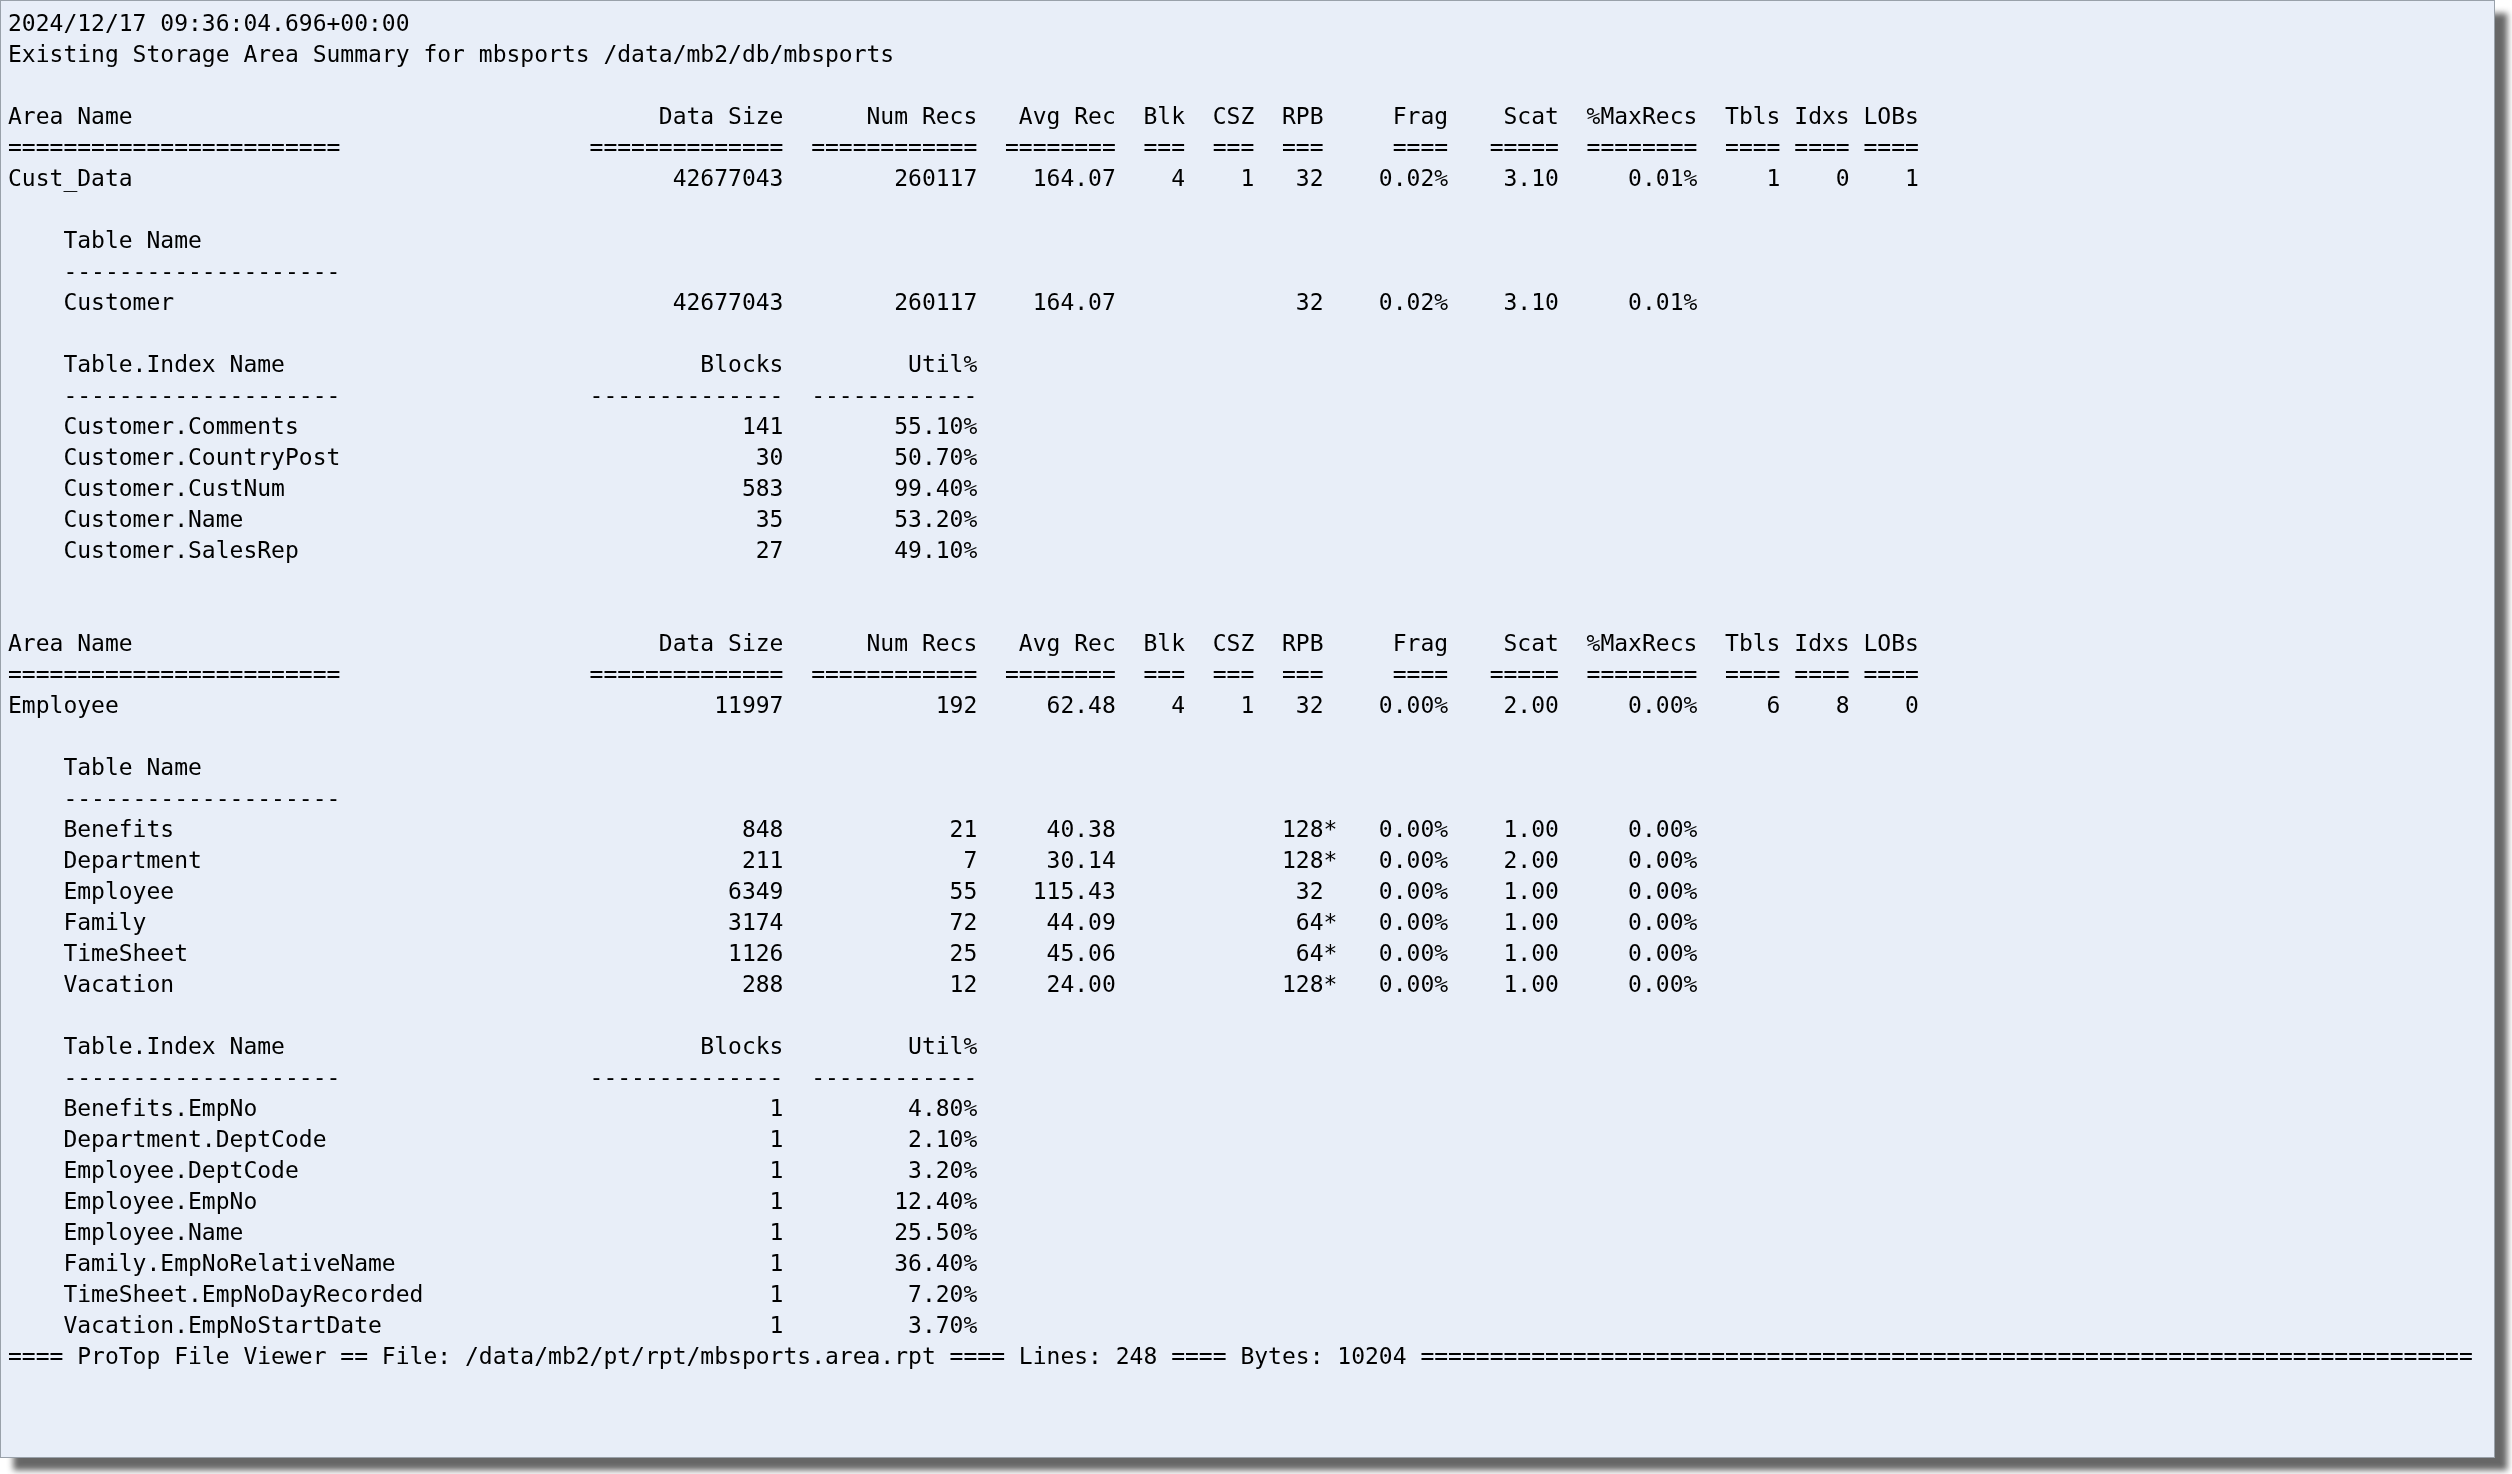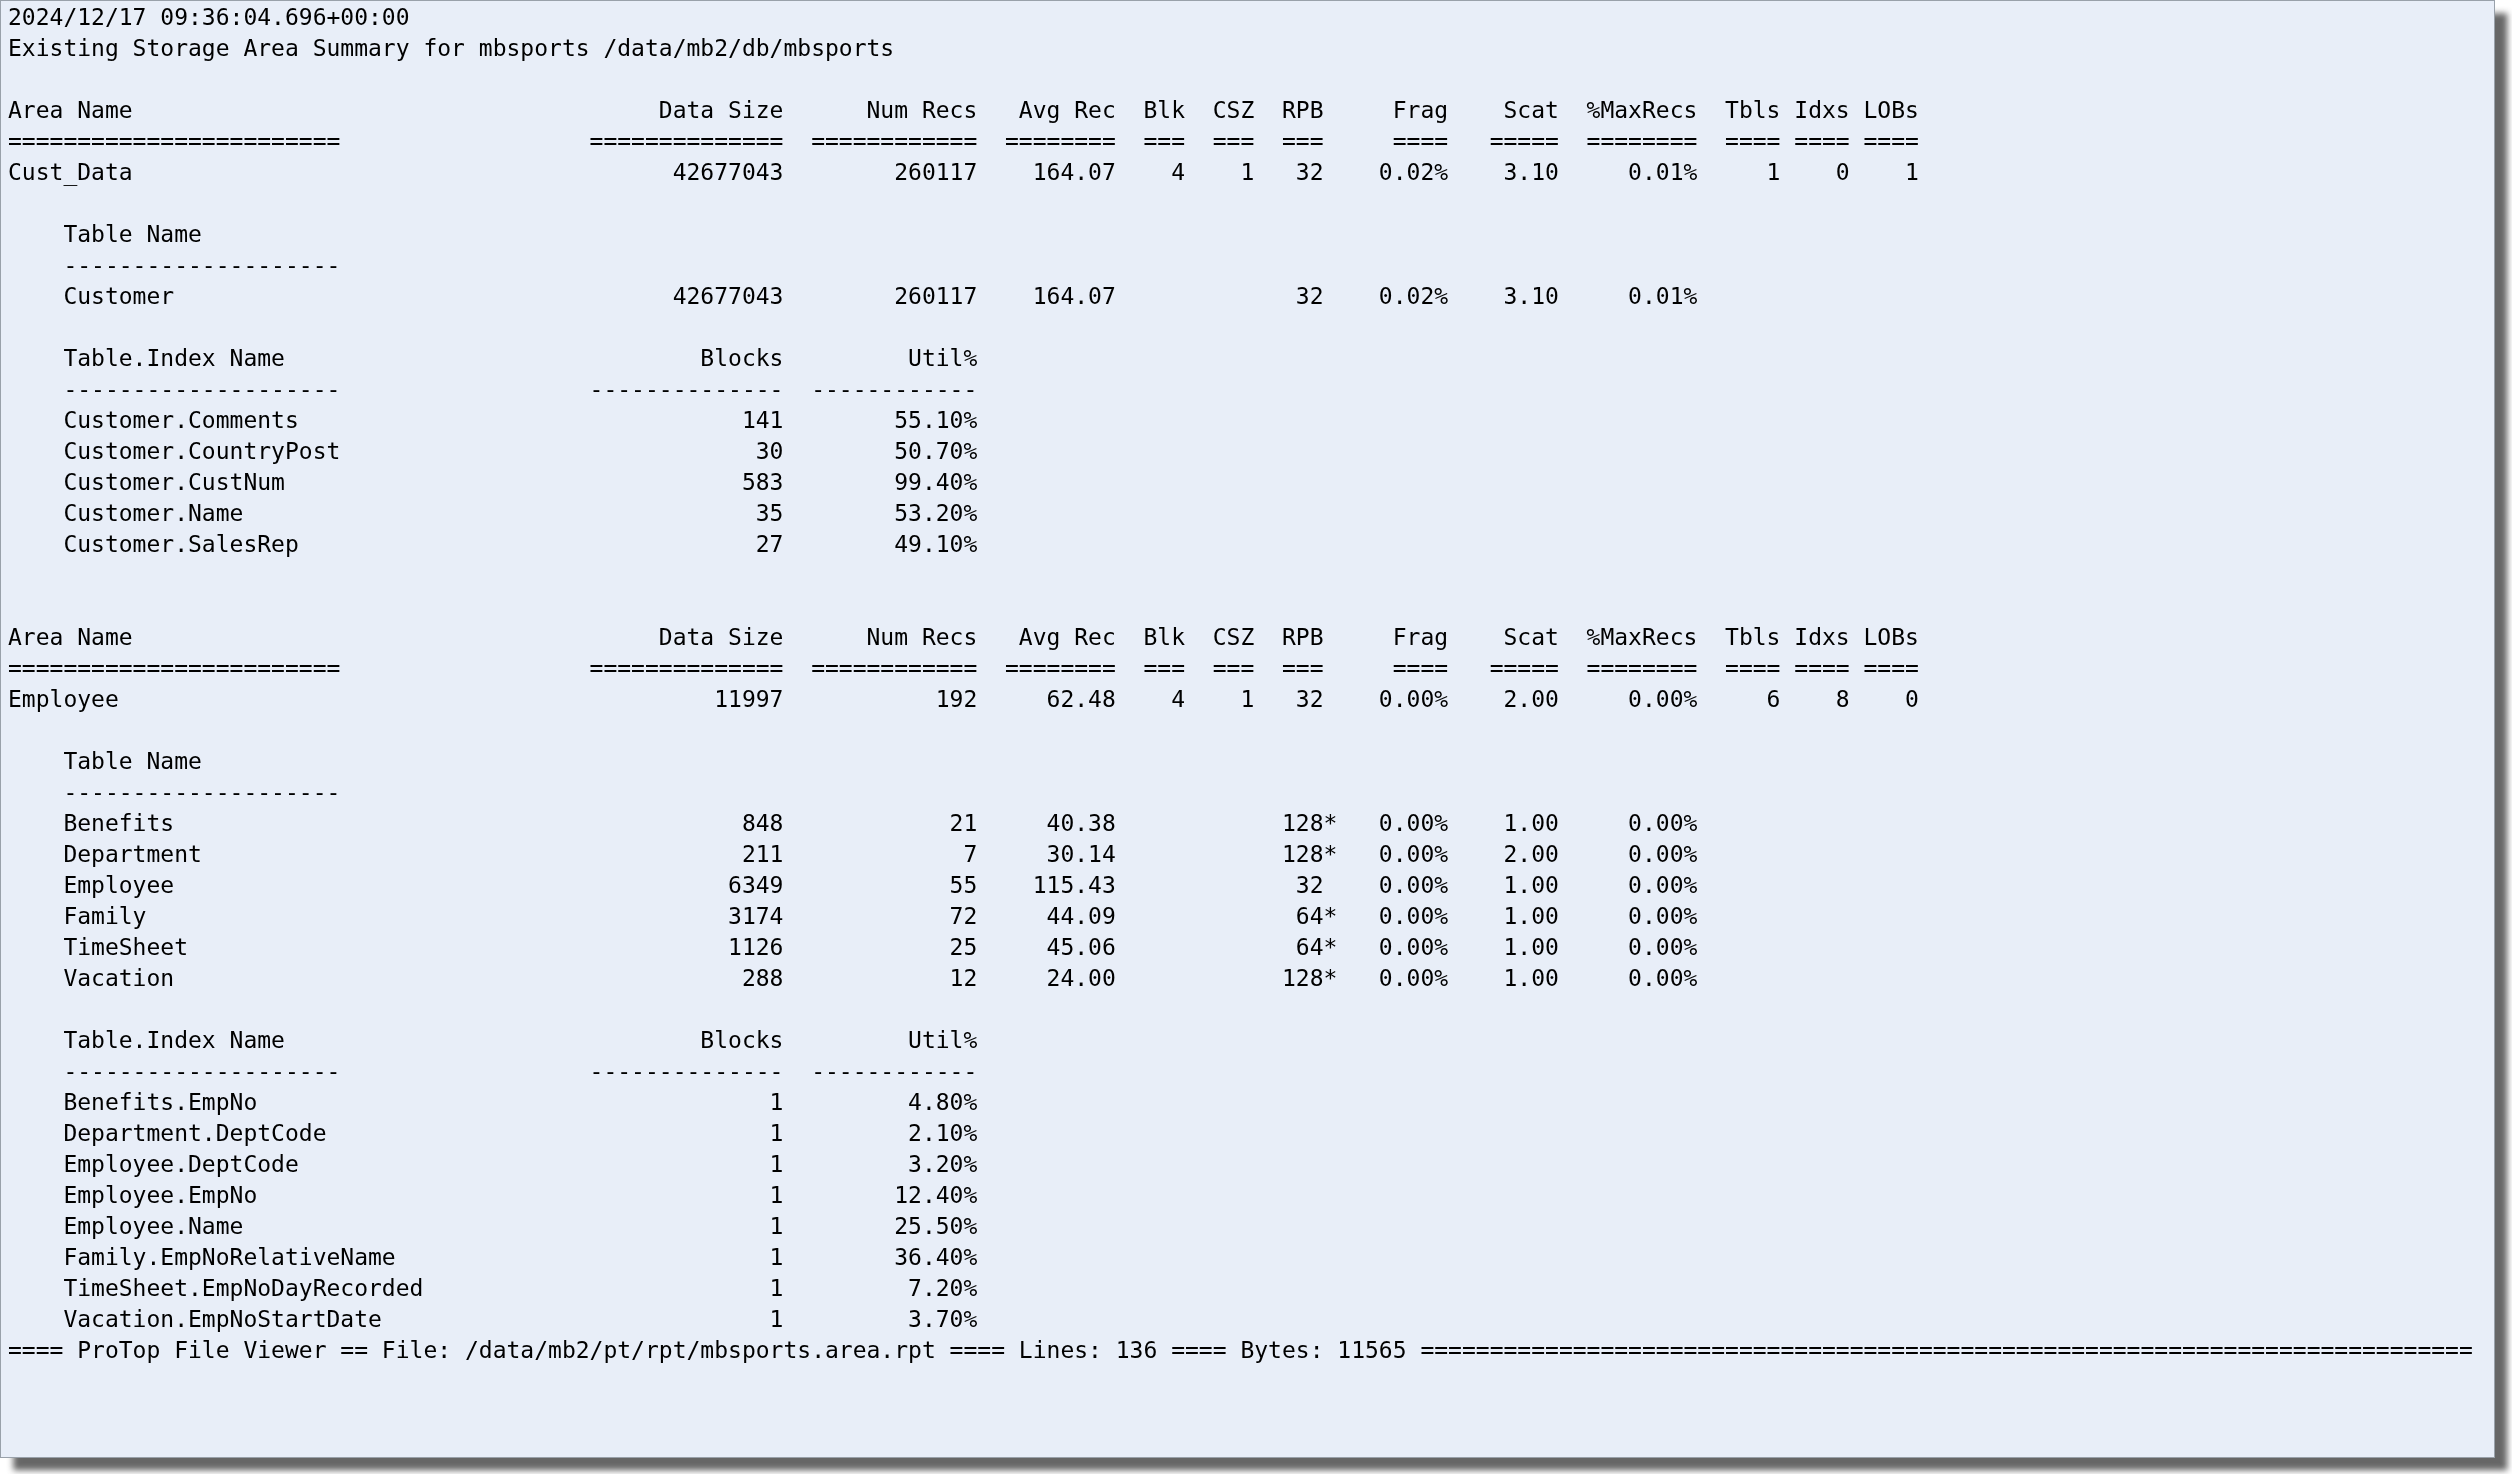--- a/index.html
+++ b/index.html
@@ -9,21 +9,21 @@
     font-family:"DejaVu Sans Mono","Liberation Mono",monospace;
     overflow:hidden;
   }
   .window{
     position:absolute;left:0;top:0;
     width:2495px;height:1458px;
     box-sizing:border-box;
     background:#e8eef8;
     border:1.8px solid #99a1aa;
     box-shadow:13.2px 13.2px 6.2px rgba(68,68,68,0.82);
-    padding:1px 0 0 7px;
+    padding:7px 0 0 7px;
     overflow:hidden;
   }
   pre{
     margin:0;
     font-family:"DejaVu Sans Mono","Liberation Mono",monospace;
     font-size:23px;
     line-height:31px;
     color:#000000;
     white-space:pre;
   }
@@ -70,15 +70,15 @@
     --------------------                  --------------  ------------
     Benefits.EmpNo                                     1         4.80%
     Department.DeptCode                                1         2.10%
     Employee.DeptCode                                  1         3.20%
     Employee.EmpNo                                     1        12.40%
     Employee.Name                                      1        25.50%
     Family.EmpNoRelativeName                           1        36.40%
     TimeSheet.EmpNoDayRecorded                         1         7.20%
     Vacation.EmpNoStartDate                            1         3.70%
 </pre>
-  <pre id="status" class="status-bar">==== ProTop File Viewer == File: /data/mb2/pt/rpt/mbsports.area.rpt ==== Lines: 136 ==== Bytes: 11565 ============================================================================</pre>
+  <pre id="status" class="status-bar">==== ProTop File Viewer == File: /data/mb2/pt/rpt/mbsports.area.rpt ==== Lines: 248 ==== Bytes: 10204 ============================================================================</pre>
 </div>
 
 
 </body></html>

